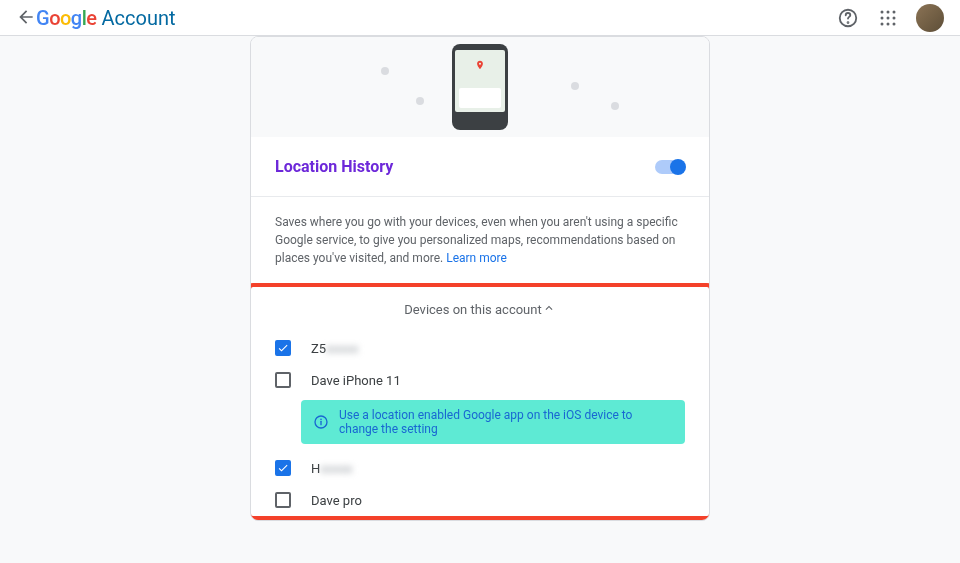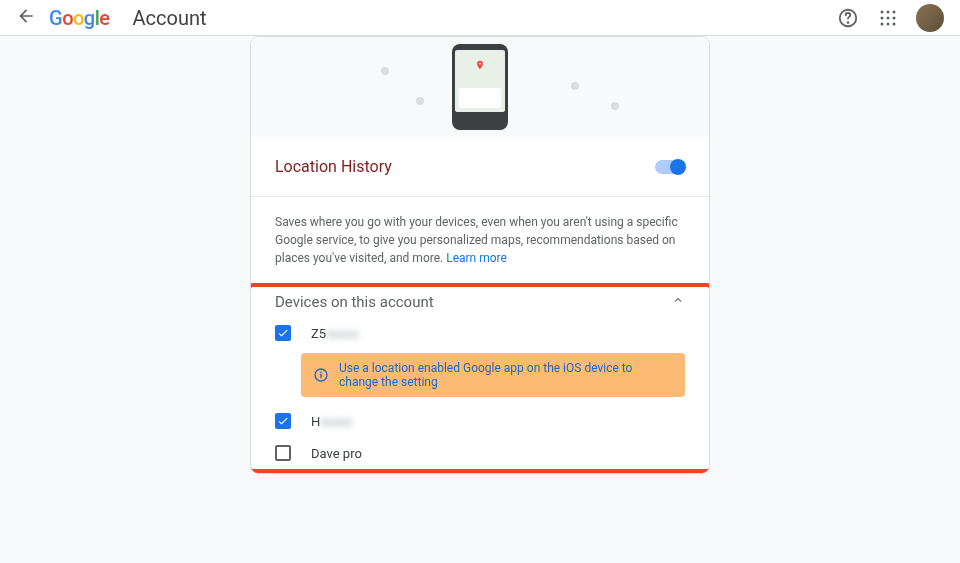--- a/index.html
+++ b/index.html
@@ -10,32 +10,32 @@
       font-size: 14px;
     }
     .header {
       height: 36px;
       display: flex;
       align-items: center;
       padding: 0 16px;
       border-bottom: 1px solid #dadce0;
       justify-content: space-between;
     }
-    .header-left { display: flex; align-items: center; gap: 13px; }
+    .header-left { display: flex; align-items: flex-end; gap: 0; }
     .header-right { display: flex; align-items: center; gap: 16px; }
     .back-arrow { color: #5f6368; cursor: pointer; }
     .logo-text { font-size: 20px; color: #5f6368; display: flex; align-items: center; gap: 2px; }
     .logo-google { letter-spacing: -0.5px; font-weight: 500; }
     .logo-google .g1 { color: #4285F4; }
     .logo-google .o1 { color: #EA4335; }
     .logo-google .o2 { color: #FBBC05; }
     .logo-google .g2 { color: #4285F4; }
     .logo-google .l { color: #34A853; }
     .logo-google .e { color: #EA4335; }
-    .logo-account { color: #404040; font-weight: 400; margin-left: 21px; }
+    .logo-account { color: #0369a1; font-weight: 400; margin-left: 3px; }
     .icon-btn { width: 24px; height: 24px; display: flex; align-items: center; justify-content: center; color: #5f6368; cursor: pointer; border-radius: 50%; }
     .avatar { width: 28px; height: 28px; border-radius: 50%; background: linear-gradient(135deg, #8b7355 0%, #5d4e37 100%); cursor: pointer; }
     .content-wrap { background: #f8f9fa; min-height: calc(100vh - 36px); padding-top: 0; }
     .card {
       width: 460px;
       margin: 0 auto;
       background: #fff;
       border: 1px solid #dadce0;
       border-radius: 8px;
       overflow: hidden;
@@ -63,21 +63,21 @@
     }
     .pin { position: absolute; top: 8px; left: 50%; transform: translateX(-50%); width: 10px; height: 14px; }
     .path-dot { width: 8px; height: 8px; border-radius: 50%; background: #dadce0; position: absolute; }
     .section-row {
       padding: 20px 24px;
       display: flex;
       align-items: center;
       justify-content: space-between;
       border-bottom: 1px solid #e8eaed;
     }
-    .section-title { font-size: 16px; color: #7f1d1d; font-weight: 400; }
+    .section-title { font-size: 16px; color: #6d28d9; font-weight: 700; }
     .toggle {
       width: 30px; height: 14px;
       background: #aecbfa;
       border-radius: 7px;
       position: relative;
       cursor: pointer;
     }
     .toggle-knob {
       width: 16px; height: 16px;
       background: #1a73e8;
@@ -86,25 +86,25 @@
       right: -1px; top: -1px;
     }
     .desc-block { padding: 16px 24px; font-size: 12px; color: #5f6368; line-height: 1.5; }
     .link { color: #1a73e8; cursor: pointer; }
     .highlighted-section {
       border: 4px solid #f4412a;
       border-radius: 6px;
       margin: 0 -4px;
     }
     .devices-header {
-      padding: 6px 24px;
-      display: flex;
-      justify-content: space-between;
-      align-items: center;
-      font-size: 15px;
+      padding: 14px 24px;
+      display: flex;
+      justify-content: center;
+      align-items: center;
+      font-size: 13px;
       color: #5f6368;
       cursor: pointer;
     }
     .device-row {
       padding: 8px 24px;
       display: flex;
       align-items: center;
       gap: 20px;
       font-size: 13px;
       color: #3c4043;
@@ -122,21 +122,21 @@
     .checkbox.checked {
       background: #1a73e8;
       border-color: #1a73e8;
     }
     .checkbox.checked svg { display: block; }
     .checkbox svg { display: none; }
     .device-name .blur { filter: blur(3px); color: #9aa0a6; }
     .info-banner {
       margin: 4px 24px 8px 50px;
       padding: 8px 12px;
-      background: #fdba74;
+      background: #5eead4;
       border-radius: 4px;
       display: flex;
       align-items: center;
       gap: 10px;
       font-size: 12px;
       color: #1967d2;
     }
     .info-icon-svg { flex-shrink: 0; }
   </style>
 </head>
@@ -220,20 +220,24 @@
       </div>
       <div id="devices-list">
           <div class="device-row">
             <div class="checkbox checked">
               <svg width="12" height="12" viewBox="0 0 24 24" fill="#fff">
                 <path d="M9 16.17L4.83 12l-1.42 1.41L9 19 21 7l-1.41-1.41z"></path>
               </svg>
             </div>
             <span class="device-name">Z5<span class="blur">xxxxx</span></span>
           </div>
+          <div class="device-row">
+            <div class="checkbox"></div>
+            <span class="device-name">Dave iPhone 11</span>
+          </div>
           <div class="info-banner">
             <svg class="info-icon-svg" width="16" height="16" viewBox="0 0 24 24" fill="none" stroke="#1967d2" stroke-width="2">
               <circle cx="12" cy="12" r="9"></circle>
               <line x1="12" y1="8" x2="12" y2="8" stroke-linecap="round" stroke-width="2.5"></line>
               <line x1="12" y1="11" x2="12" y2="16" stroke-linecap="round"></line>
             </svg>
             <span>Use a location enabled Google app on the iOS device to change the setting</span>
           </div>
           <div class="device-row">
             <div class="checkbox checked">

